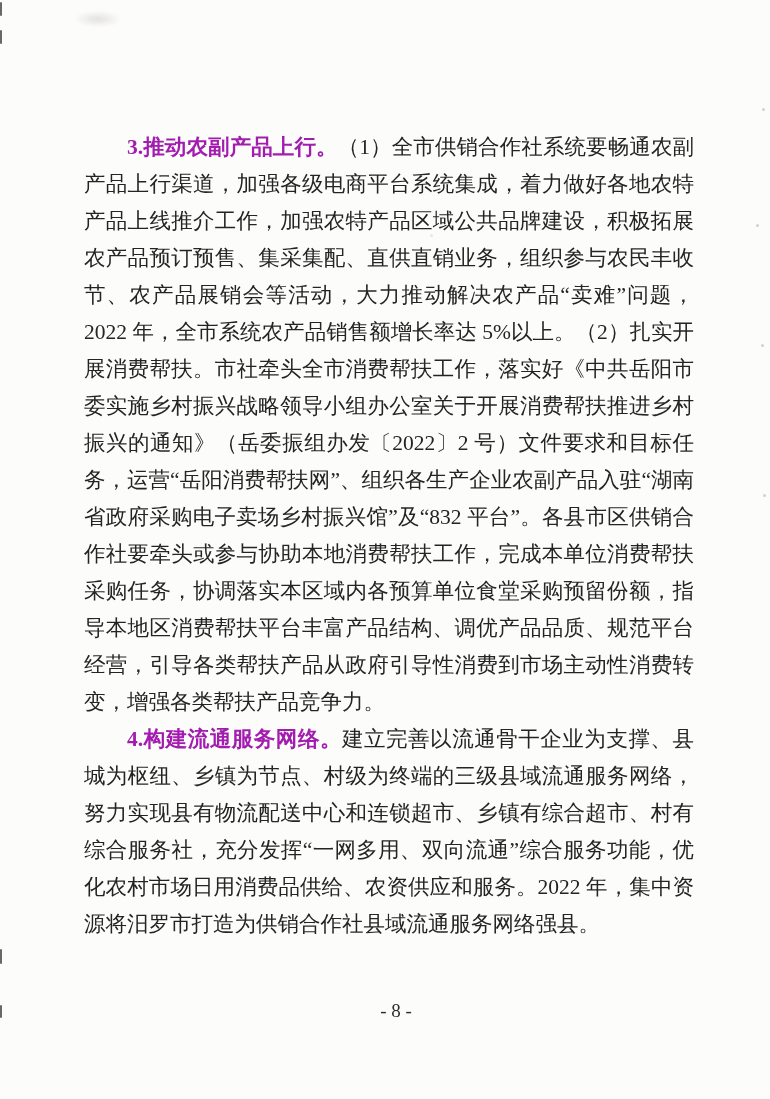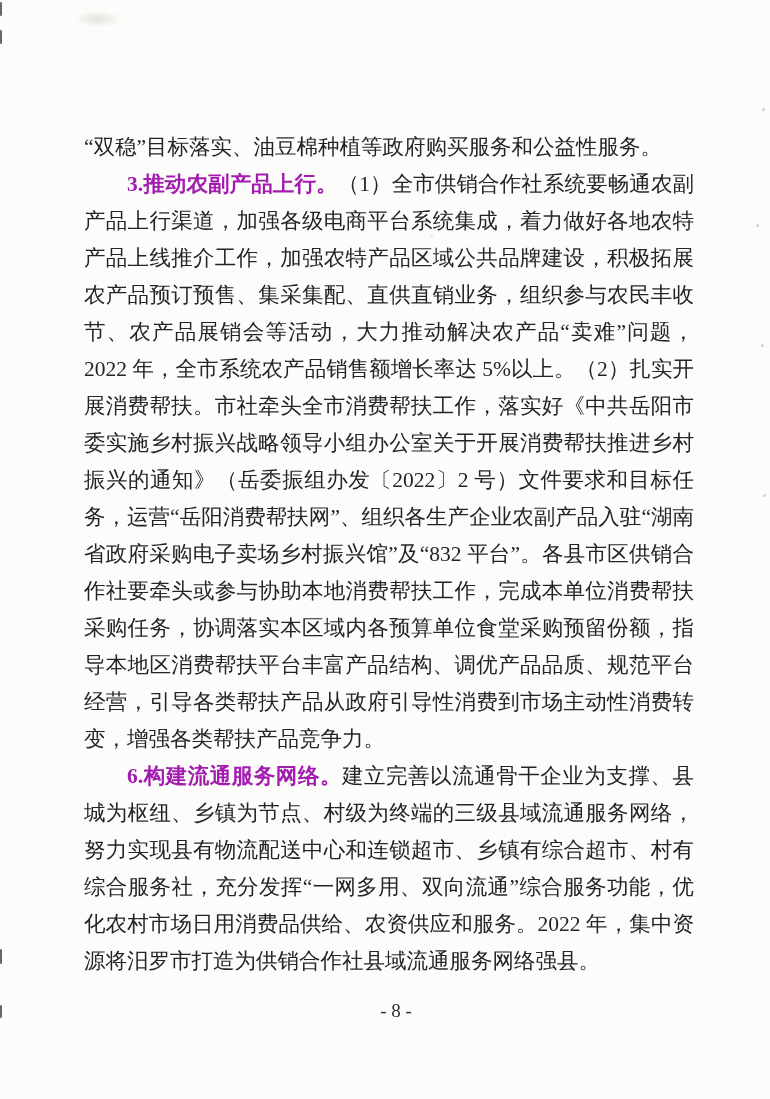--- a/index.html
+++ b/index.html
@@ -96,23 +96,22 @@
   <div class="edge-mark e3"></div>
   <div class="edge-mark e4"></div>
   <div class="speck s1"></div>
   <div class="speck s2"></div>
   <div class="speck s3"></div>
   <div class="speck s4"></div>
   <div class="speck s5"></div>
 
   <main class="content">
 
-    <p class="para">“双稳”目标落实、油豆棉种植等政府购买服务和公益性服务。</p>
 
     <p class="para indent"><b class="lead">3.推动农副产品上行。</b><span>（1）全市供销合作社系统要畅通农副产品上行渠道，加强各级电商平台系统集成，着力做好各地农特产品上线推介工作，加强农特产品区域公共品牌建设，积极拓展农产品预订预售、集采集配、直供直销业务，组织参与农民丰收节、农产品展销会等活动，大力推动解决农产品“卖难”问题，2022 年，全市系统农产品销售额增长率达 5%以上。（2）扎实开展消费帮扶。市社牵头全市消费帮扶工作，落实好《中共岳阳市委实施乡村振兴战略领导小组办公室关于开展消费帮扶推进乡村振兴的通知》（岳委振组办发〔2022〕2 号）文件要求和目标任务，运营“岳阳消费帮扶网”、组织各生产企业农副产品入驻“湖南省政府采购电子卖场乡村振兴馆”及“832 平台”。各县市区供销合作社要牵头或参与协助本地消费帮扶工作，完成本单位消费帮扶采购任务，协调落实本区域内各预算单位食堂采购预留份额，指导本地区消费帮扶平台丰富产品结构、调优产品品质、规范平台经营，引导各类帮扶产品从政府引导性消费到市场主动性消费转变，增强各类帮扶产品竞争力。</span></p>
 
-    <p class="para indent"><b class="lead">6.构建流通服务网络。</b><span>建立完善以流通骨干企业为支撑、县城为枢纽、乡镇为节点、村级为终端的三级县域流通服务网络，努力实现县有物流配送中心和连锁超市、乡镇有综合超市、村有综合服务社，充分发挥“一网多用、双向流通”综合服务功能，优化农村市场日用消费品供给、农资供应和服务。2022 年，集中资源将汨罗市打造为供销合作社县域流通服务网络强县。</span></p>
+    <p class="para indent"><b class="lead">4.构建流通服务网络。</b><span>建立完善以流通骨干企业为支撑、县城为枢纽、乡镇为节点、村级为终端的三级县域流通服务网络，努力实现县有物流配送中心和连锁超市、乡镇有综合超市、村有综合服务社，充分发挥“一网多用、双向流通”综合服务功能，优化农村市场日用消费品供给、农资供应和服务。2022 年，集中资源将汨罗市打造为供销合作社县域流通服务网络强县。</span></p>
 
   </main>
 
   <div class="footer">- 8 -</div>
 
 </div>
 
 </body></html>

